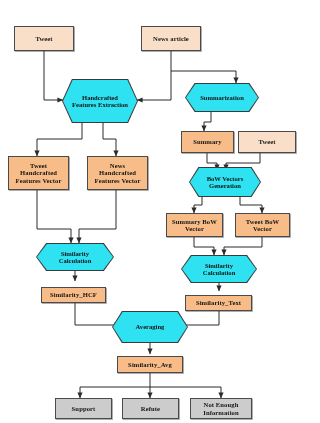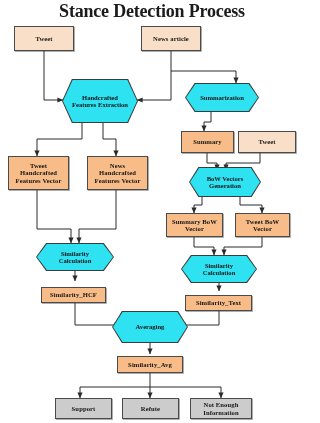--- a/index.html
+++ b/index.html
@@ -54,21 +54,20 @@
     position:absolute;
     background:#3a3a3a;
     clip-path:polygon(0% 50%, 13% 0%, 87% 0%, 100% 50%, 87% 100%, 13% 100%);
   }
 </style>
 </head>
 <body>
 
 <div id="canvas">
 
-  <div class="title">Stance Detection Process</div>
 
   <svg class="wires" viewBox="0 0 304 423">
     <defs>
       <marker id="ah" markerWidth="7" markerHeight="7" refX="5.6" refY="3" orient="auto" markerUnits="userSpaceOnUse">
         <path d="M0,0.4 L5.8,3 L0,5.6 z" fill="#2b2b2b"></path>
       </marker>
     </defs>
     <g stroke="#2b2b2b" stroke-width="1" fill="none" marker-end="url(#ah)">
 
       <path d="M44,51 L44,100 L63,100"></path>

